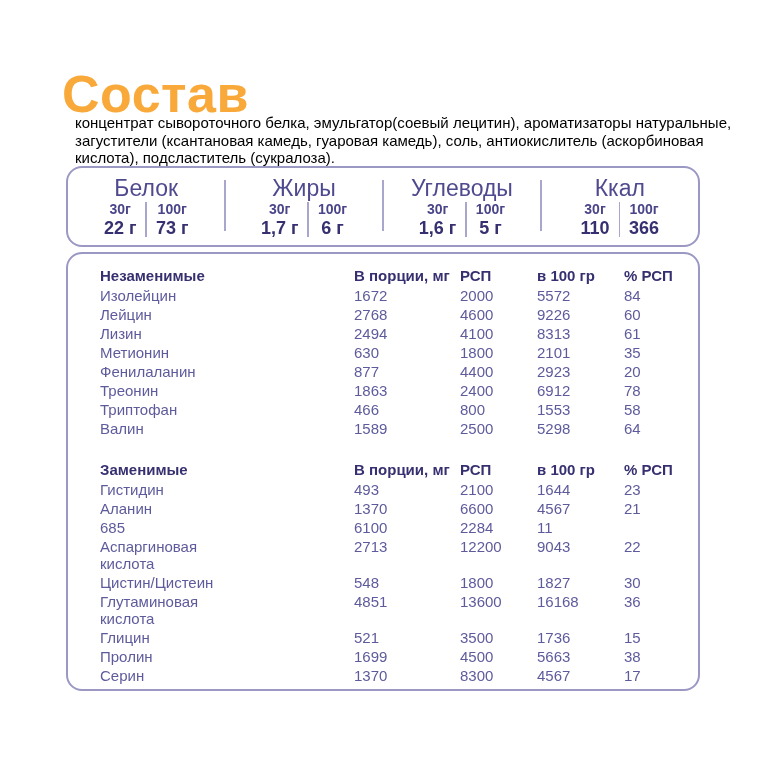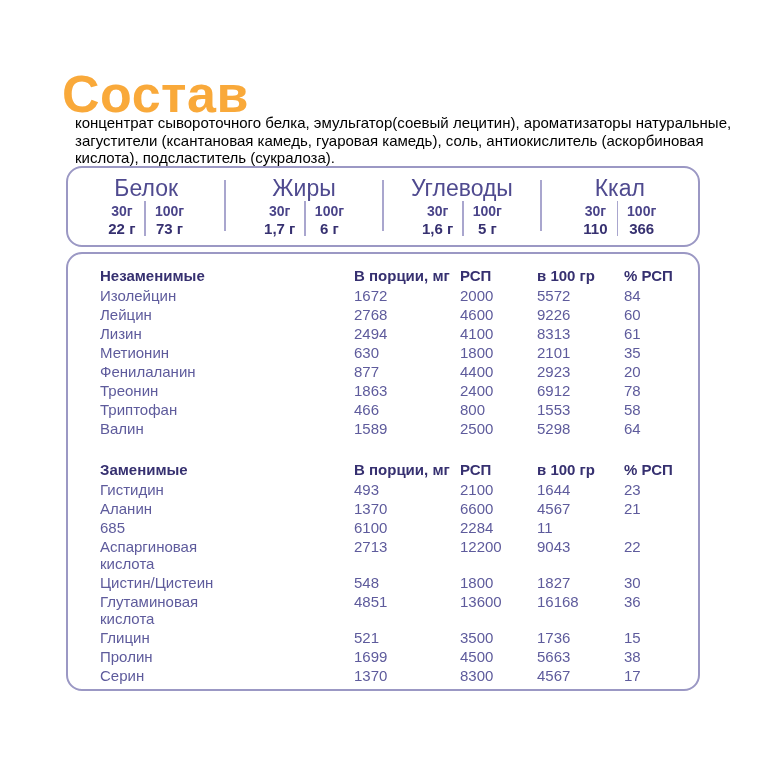--- a/index.html
+++ b/index.html
@@ -28,21 +28,21 @@
   .macros-box { top: 166px; height: 81px; display: flex; align-items: stretch; padding: 8px 0 9px; }
   .macro-section {
     flex: 1 1 0; display: flex; flex-direction: column;
     align-items: center; justify-content: space-between;
   }
   .macro-divider { width: 1.5px; background: #A9A6CE; margin: 4px 0 5px; }
   .macro-name { font-size: 23px; color: #4F4A8F; line-height: 1.1; }
   .macro-values { display: flex; align-items: flex-end; }
   .macro-col { display: flex; flex-direction: column; align-items: center; }
   .macro-sub { font-size: 14px; font-weight: bold; color: #4A4489; margin-bottom: 2px; }
-  .macro-val { font-size: 15px; font-weight: bold; color: #363070; line-height: 1; }
+  .macro-val { font-size: 18px; font-weight: bold; color: #363070; line-height: 1; }
   .macro-subdivider { width: 1.5px; height: 35px; background: #A9A6CE; margin: 0 9px; align-self: flex-end; }
 
   
   .amino-box { top: 252px; height: 439px; padding: 13px 0 0 32px; overflow: hidden; }
   .amino-section + .amino-section { margin-top: 24px; }
   .amino-row {
     display: grid; grid-template-columns: 254px 106px 77px 87px 1fr;
     font-size: 15px; line-height: 17px; margin-bottom: 2px;
     color: #5E5B9C; align-items: start;
   }

